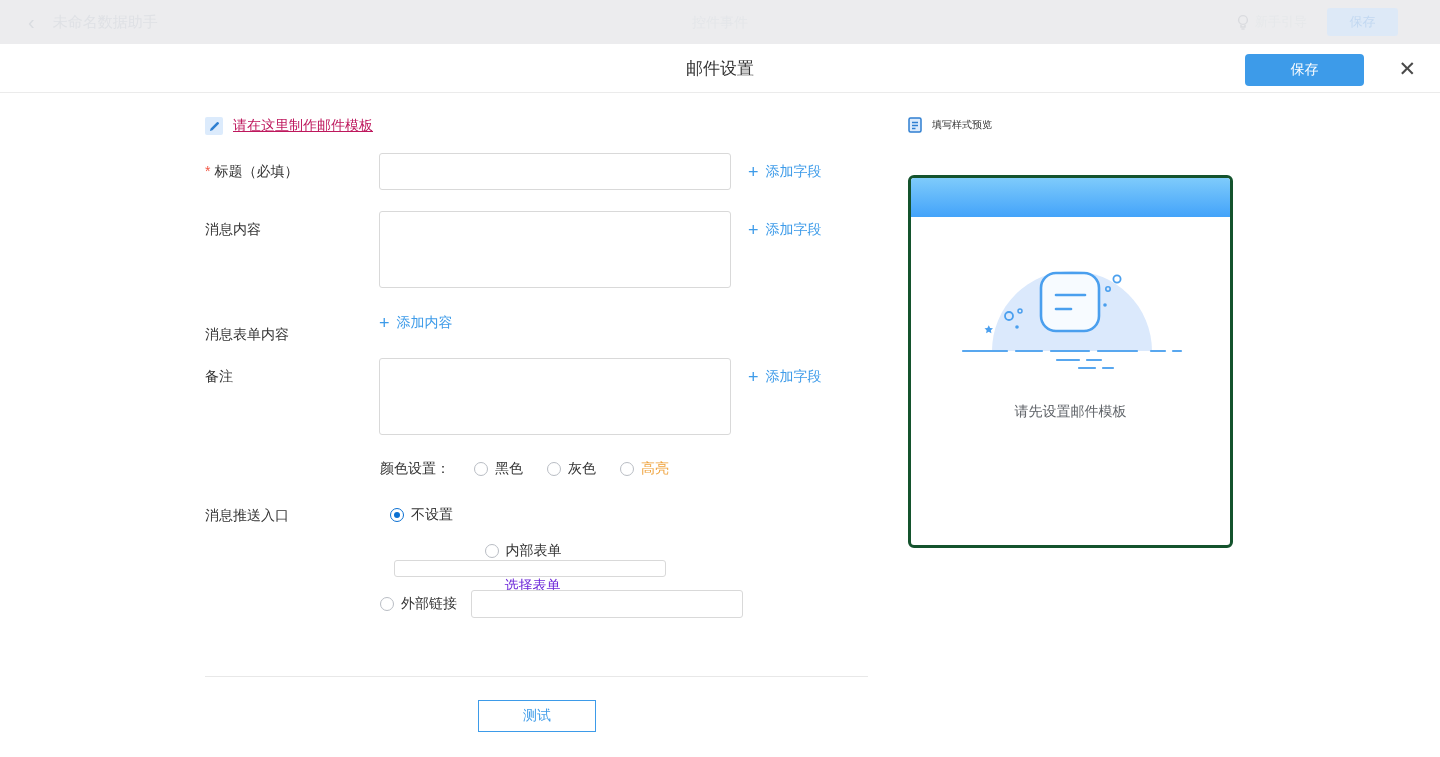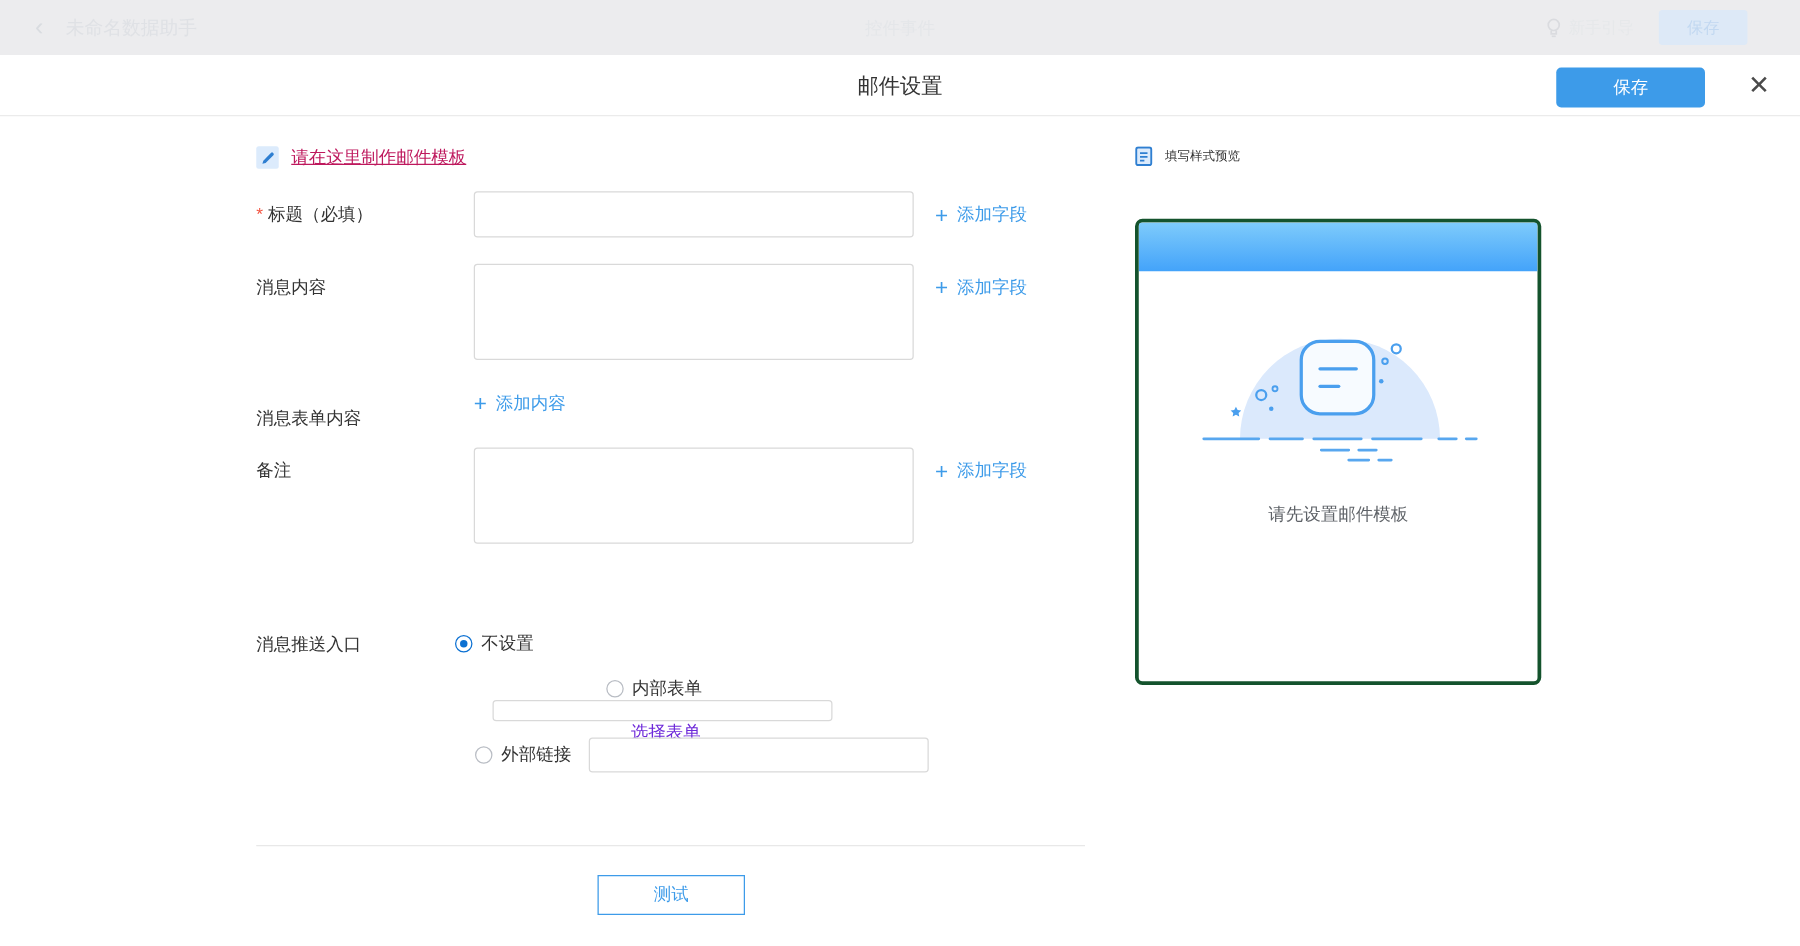--- a/index.html
+++ b/index.html
@@ -52,21 +52,21 @@
   .radio { width:14px; height:14px; border:1px solid #b9bdc4; border-radius:50%; background:#fff;
     display:inline-block; flex:none; }
   .radio.checked { border:1.5px solid #0B70D2; position:relative; }
   .radio.checked::after { content:""; position:absolute; left:2.5px; top:2.5px; width:6px; height:6px;
     border-radius:50%; background:#0B70D2; }
   .radio-item { display:flex; align-items:center; gap:7px; font-size:14px; color:#333; cursor:pointer; }
 
   .color-row { left:380px; top:367px; display:flex; align-items:center; gap:24px; font-size:14px; }
   .hl { color:#EFA23B; }
 
-  .push-opt1 { left:364px; top:413px; }
+  .push-opt1 { left:390px; top:413px; }
   .push-row2 { left:380px; top:449px; height:28px; display:flex; align-items:center;flex-direction:column; }
   .push-row3 { left:380px; top:489px; height:44px; display:flex; align-items:center; }
   .small-inp { width:272px; height:28px; border:1px solid #d9d9d9; border-radius:3px;
     font-family:inherit; font-size:13px; padding:0 8px; margin-left:14px; }
   .pick-link { margin-left:19px; color:#6d28d9; font-size:14px; cursor:pointer; }
 
   .divider { left:205px; top:583px; width:663px; height:1px; background:#e8e8e8; }
   .test-btn { left:478px; top:607px; width:118px; height:32px; background:#fff;
     border:1px solid #3D9BE9; border-radius:0; color:#3D9BE9; font-size:14px; cursor:pointer;
     font-family:inherit; }
@@ -142,20 +142,35 @@
       <span>添加内容</span>
     </div>
 
     <div class="abs f-label" style="top:265px; height:37px; line-height:37px;">备注</div>
     <textarea class="abs inp" style="top: 265px; height: 77px;"></textarea>
     <div class="abs add-link" style="left:748px; top:265px; height:37px;">
       <span class="plus">+</span>
       <span>添加字段</span>
     </div>
 
+    <div class="abs color-row">
+      <span>颜色设置：</span>
+      <span class="radio-item">
+        <span class="radio"></span>
+        <span>黑色</span>
+      </span>
+      <span class="radio-item">
+        <span class="radio"></span>
+        <span>灰色</span>
+      </span>
+      <span class="radio-item">
+        <span class="radio"></span>
+        <span class="hl">高亮</span>
+      </span>
+    </div>
 
     <div class="abs f-label" style="top:414px; height:16px; line-height:16px;">消息推送入口</div>
 
     <div class="abs radio-item push-opt1">
       <span class="radio checked"></span>
       <span style="font-weight:500;">不设置</span>
     </div>
 
     <div class="abs push-row2">
       <span class="radio-item">

